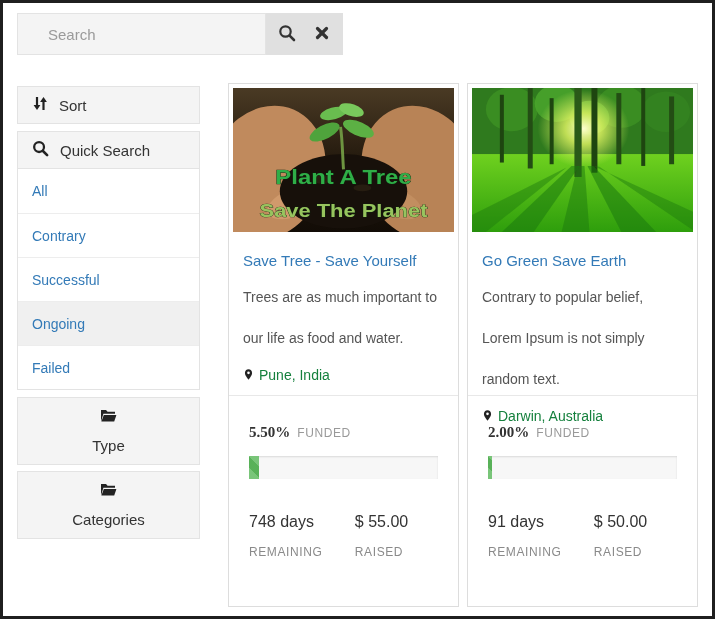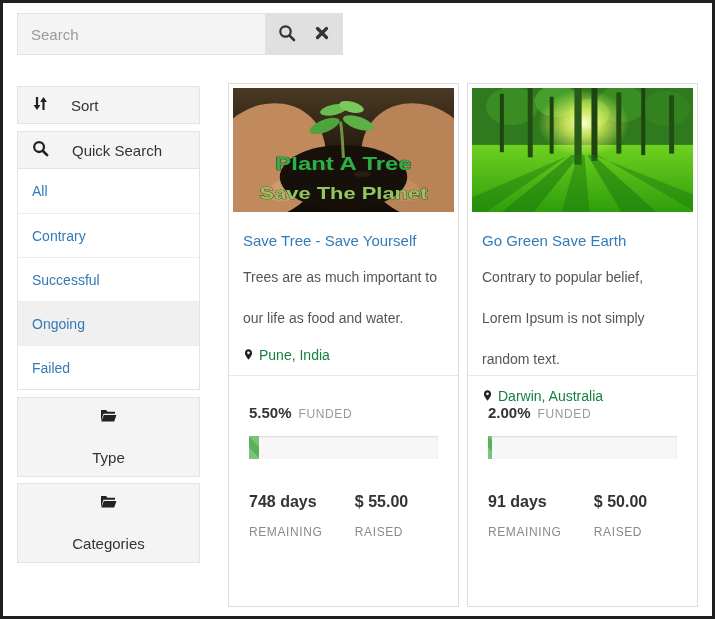--- a/index.html
+++ b/index.html
@@ -7,68 +7,68 @@
   .page {
     position:relative; width:715px; height:619px;
     border:3px solid #1f1f1f; background:#fff; overflow:hidden;
     font-family:"Liberation Sans", sans-serif; color:#333;
   }
 
   
   .search-bar { position:absolute; left:14px; top:10px; display:flex; height:42px; }
   .search-input {
     width:249px; height:42px; background:#f4f4f4; border:1px solid #e3e3e3;
-    padding:0 13px; font-size:15px; color:#555; outline:none;
+    padding:0 30px; font-size:15px; color:#555; outline:none;
     font-family:"Liberation Sans", sans-serif;
   }
   .search-input::placeholder { color:#9a9a9a; }
   .search-actions { width:77px; height:42px; background:#e0e0e0; display:flex; align-items:center; justify-content:space-evenly; }
   .icon-btn { background:none; border:none; width:26px; height:26px; display:flex; align-items:center; justify-content:center; cursor:pointer; }
 
   
   .sidebar { position:absolute; left:14px; top:83px; width:183px; }
   .side-header {
     background:#f4f4f4; border:1px solid #e3e3e3; padding:8px 14px;
-    font-size:15px; color:#333; display:flex; align-items:center; gap:23px; cursor:pointer;
+    font-size:15px; color:#333; display:flex; align-items:center; gap:11px; cursor:pointer;
   }
   .side-header.tall { padding:10px 14px;flex-direction:column; }
   .mb { margin-bottom:7px; }
   .mb6 { margin-bottom:6px; }
   .filter-list { list-style:none; border:1px solid #e3e3e3; border-top:none; }
   .filter-list li {
     padding:12px 14px; font-size:14px; color:#337ab7; cursor:pointer;
     border-top:1px solid #ededed; background:#fff; height:44px; display:flex; align-items:center;text-align:right;
   }
   .filter-list li:first-child { border-top:none; }
   .filter-list li.active { background:#f0f0f0; }
 
   
   .content { position:absolute; left:225px; top:80px; display:flex; gap:8px; }
   .card { width:231px; height:524px; border:1px solid #ddd; background:#fff; }
-  .card-image { margin:4px; height:124px; overflow:hidden; }
+  .card-image { margin:4px; height:144px; overflow:hidden; }
   .card-image svg { display:block; width:100%; height:100%; }
   .card-body { padding:16px 14px 0; height:159px; }
   .card-title { font-size:15px; font-weight:normal; color:#337ab7; cursor:pointer; }
   .card-desc { margin-top:8px; font-size:14px; color:#555; line-height:41px; }
   .card-location { margin-top:8px; font-size:14px; color:#15803d; display:flex; gap:5px; }
   .card-divider { border:none; border-top:1px solid #e8e8e8; }
   .card-stats { padding:20px 20px 0; }
   .funded-row { display:flex; align-items:baseline; gap:7px; margin-top:8px; }
-  .funded-pct { font-size:15px; font-weight:bold; color:#333; }
+  .funded-pct { font-size:15px; font-weight:bold; color:#333;font-family:Liberation Serif, serif; }
   .small-label { font-size:12px; color:#999; letter-spacing:0.6px; }
   .progress { margin-top:15px; height:23px; background:#f7f7f7; box-shadow:inset 0 1px 2px rgba(0,0,0,0.12); overflow:hidden; }
   .progress-fill {
     height:100%;
     background-image:repeating-linear-gradient(45deg, rgba(255,255,255,0.18) 0 8px, rgba(0,0,0,0.04) 8px 16px);
     background-color:#5cb85c;
   }
   .stat-row { display:flex; margin-top:34px; }
   .stat-col { flex:0 0 56%; }
   .stat-col:last-child { flex:1; }
-  .stat-value { font-size:16px; font-weight:bold; color:#333; }
+  .stat-value { font-size:16px; font-weight:normal; color:#333; }
   .stat-col .small-label { display:block; margin-top:14px; color:#8a8a8a; }
 </style>
 </head>
 <body>
 
 <div class="page">
 
   <div class="search-bar">
     <input class="search-input" type="text" placeholder="Search" style="">
     <div class="search-actions">

